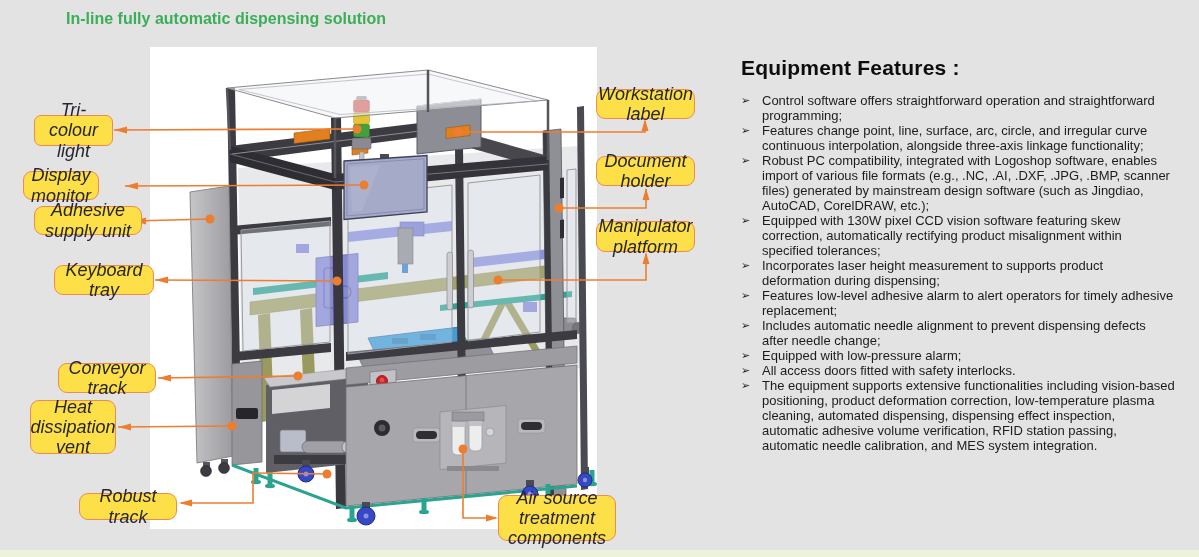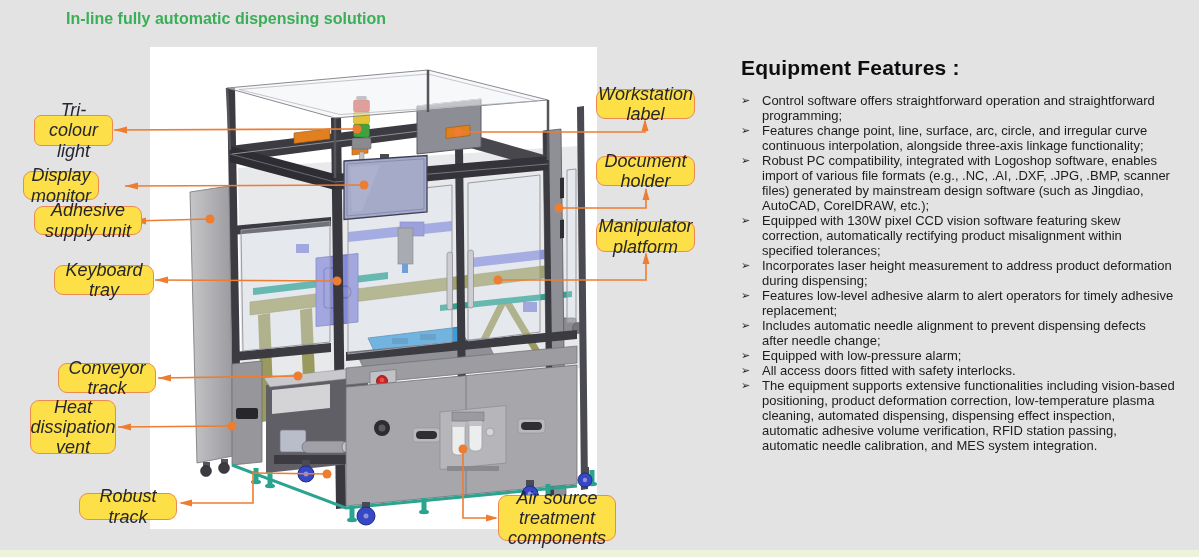--- a/index.html
+++ b/index.html
@@ -269,21 +269,21 @@
   <div class="callout-box" style="left:596px;top:221px;width:99px;height:31px;">Manipulator platform</div>
   <div class="callout-box" style="left:498px;top:495px;width:118px;height:46px;">Air source treatment components</div>
 
   <div class="features">
     <h2>Equipment Features :</h2>
     <ul>
       <li><span class="marker">➢</span><span>Control software offers straightforward operation and straightforward programming;</span></li>
       <li><span class="marker">➢</span><span>Features change point, line, surface, arc, circle, and irregular curve continuous interpolation, alongside three-axis linkage functionality;</span></li>
       <li><span class="marker">➢</span><span>Robust PC compatibility, integrated with Logoshop software, enables import of various file formats (e.g., .NC, .AI, .DXF, .JPG, .BMP, scanner files) generated by mainstream design software (such as Jingdiao, AutoCAD, CorelDRAW, etc.);</span></li>
       <li><span class="marker">➢</span><span>Equipped with 130W pixel CCD vision software featuring skew correction, automatically rectifying product misalignment within specified tolerances;</span></li>
-      <li><span class="marker">➢</span><span>Incorporates laser height measurement to address product deformation during dispensing;</span></li>
+      <li><span class="marker">➢</span><span>Incorporates laser height measurement to supports product deformation during dispensing;</span></li>
       <li><span class="marker">➢</span><span>Features low-level adhesive alarm to alert operators for timely adhesive replacement;</span></li>
       <li><span class="marker">➢</span><span>Includes automatic needle alignment to prevent dispensing defects after needle change;</span></li>
       <li><span class="marker">➢</span><span>Equipped with low-pressure alarm;</span></li>
       <li><span class="marker">➢</span><span>All access doors fitted with safety interlocks.</span></li>
       <li><span class="marker">➢</span><span>The equipment supports extensive functionalities including vision-based positioning, product deformation correction, low-temperature plasma cleaning, automated dispensing, dispensing effect inspection, automatic adhesive volume verification, RFID station passing, automatic needle calibration, and MES system integration.</span></li>
     </ul>
   </div>
 
   <div class="bottom-strip"></div>
 </div>

